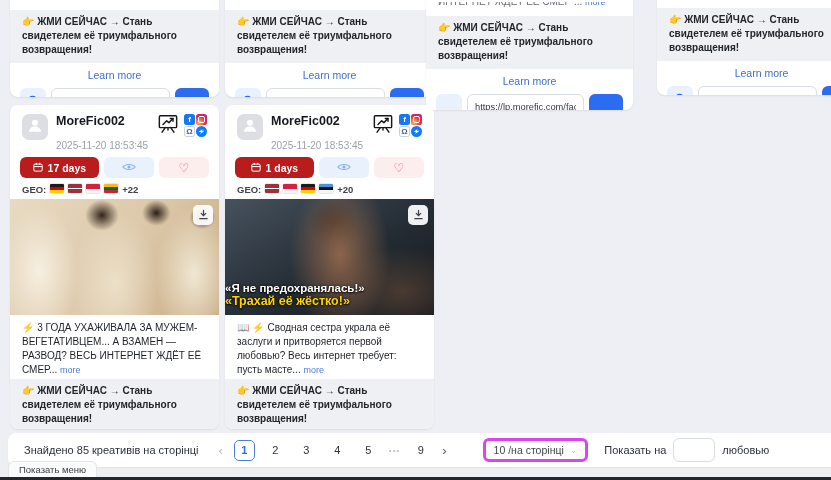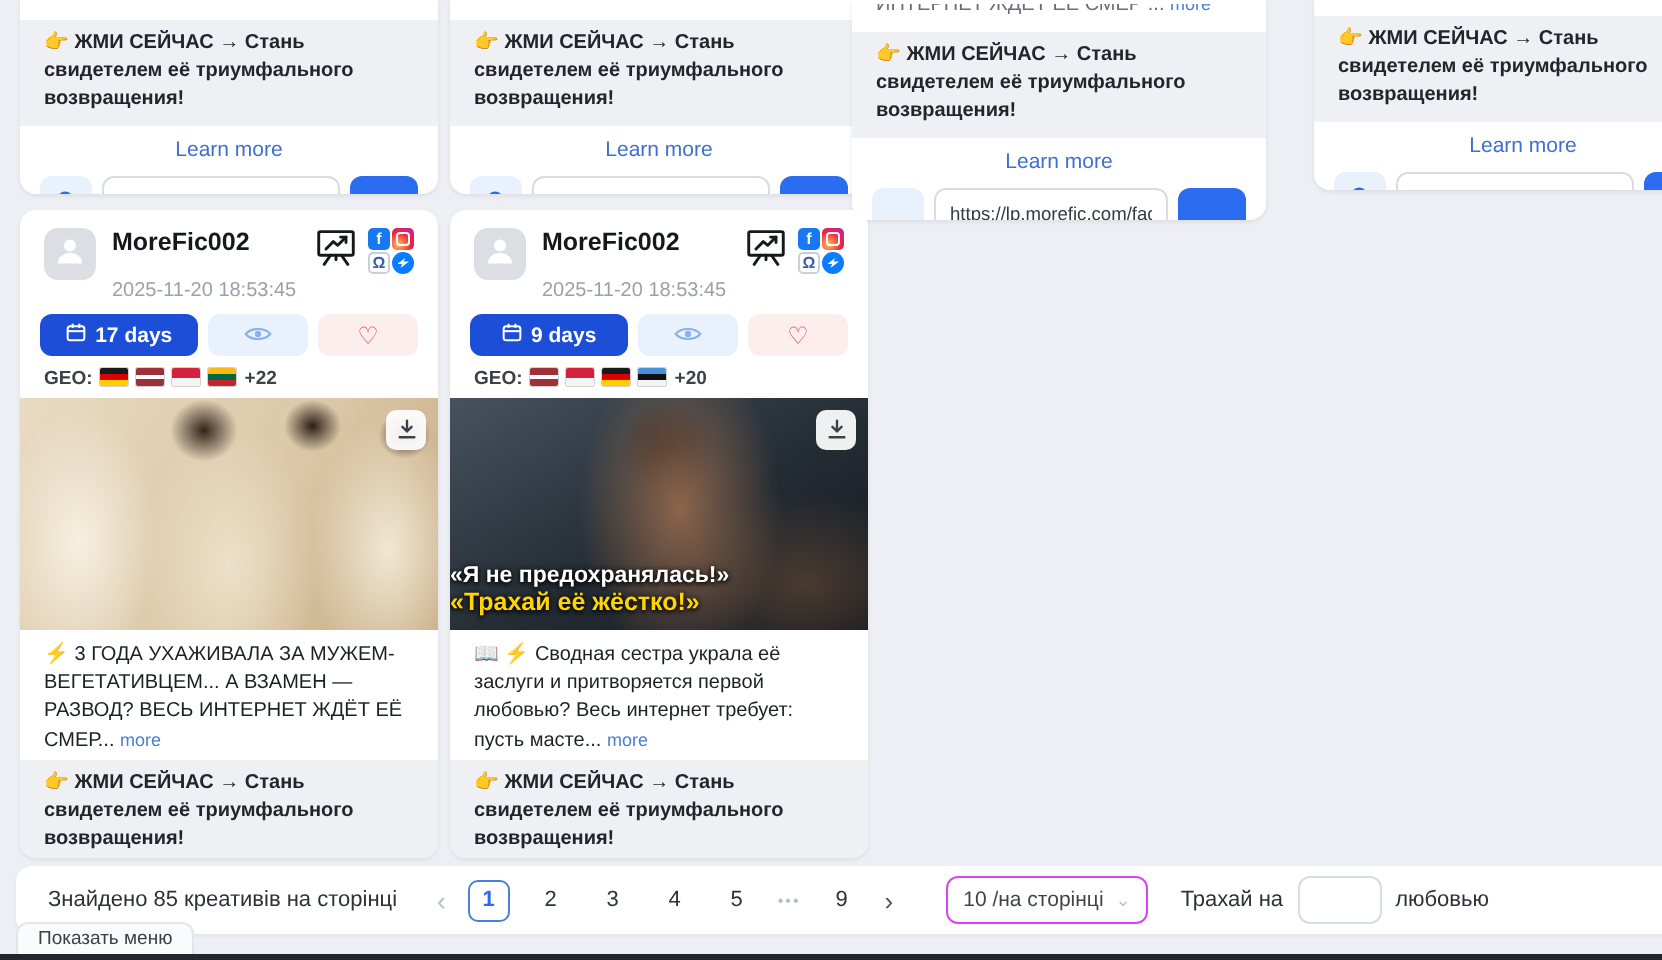--- a/index.html
+++ b/index.html
@@ -46,21 +46,21 @@
   .soc.ig{background:radial-gradient(circle at 30% 75%,#fec053,#f2203e 55%,#b729a8 90%);}
   .soc.ig::after{content:"";width:5px;height:5px;border:1px solid #fff;border-radius:2px;}
   .soc.an{background:#fff;border:1px solid #c9cfd8;color:#3b5ea8;font-size:8px;font-weight:bold;}
   .soc.ms{background:#0a7cff;border-radius:50%;}
   .soc.ms::after{content:"";width:6px;height:5px;background:#fff;
     clip-path:polygon(0 60%,42% 60%,30% 100%,100% 35%,55% 35%,70% 0);}
 
   .btnrow{display:flex;gap:5px;padding:3px 10px 0;}
   .btnrow>button{border:none;border-radius:6px;height:21px;cursor:pointer;
     display:flex;align-items:center;justify-content:center;gap:5px;}
-  .daysbtn{flex:1.75;background:#1d4ed8;color:#fff;font-size:10.5px;font-weight:bold;
+  .daysbtn{flex:1.75;background:#b91c1c;color:#fff;font-size:10.5px;font-weight:bold;
     font-family:"Liberation Sans",sans-serif;}
   .eyebtn{flex:1;background:#e9f1fd;}
   .heartbtn{flex:1;background:#fdeeee;color:#e0535c;font-size:12px;line-height:1;}
 
   .georow{display:flex;gap:4px;padding:6px 12px 4px;
     font-size:9.5px;font-weight:bold;color:#3c4148;}
   .flag{width:14px;height:9px;border-radius:1px;box-shadow:0 0 0 .5px rgba(0,0,0,.18);flex:0 0 14px;}
   .flag.germany{background:linear-gradient(#1a1a1a 33%,#d00 33% 66%,#ffce00 66%);}
   .flag.latvia{background:linear-gradient(#9e3039 40%,#fff 40% 60%,#9e3039 60%);}
   .flag.redwhite{background:linear-gradient(#d4213d 55%,#f4f4f4 55%);}
@@ -96,22 +96,22 @@
   #pagebar{position:absolute;left:8px;top:433px;width:880px;height:34px;background:#fff;
     border-radius:8px;box-shadow:0 1px 2px rgba(25,30,40,.06);display:flex;
     align-items:center;padding:0 16px;gap:8px;font-size:11px;color:#2d3138;}
   .found{margin-right:6px;}
   .pgnav{display:flex;align-items:center;gap:0;}
   .pgchev{color:#b9bec6;font-size:13px;padding:0 6px;cursor:pointer;background:none;border:none;}
   .pgnum{min-width:21px;height:21px;display:flex;align-items:center;justify-content:center;
     margin:0 5px;font-size:11px;color:#2d3138;cursor:pointer;border-radius:5px;}
   .pgnum.active{border:1px solid #4a7fd6;color:#2b6cf0;font-weight:bold;}
   .pgdots{color:#b9bec6;letter-spacing:1px;font-size:8px;margin:0 5px;}
-  .psel{display:flex;align-items:center;gap:6px;border:1px solid #d946ef;border-radius:6px;
-    height:24px;padding:0 8px;font-size:10.5px;color:#40454d;cursor:pointer;margin-left:12px;background:#fff;}
+  .psel{display:flex;align-items:center;gap:6px;border:3px solid #d946ef;border-radius:6px;
+    height:24px;padding:0 8px;font-size:10.5px;color:#40454d;cursor:pointer;margin-left:22px;background:#fff;}
   .psel .caret{color:#b9bec6;font-size:9px;}
   .goto{display:flex;align-items:center;gap:7px;margin-left:8px;}
   .gotoinput{width:42px;height:24px;border:1px solid #d8dce3;border-radius:6px;background:#fff;}
 
   #menutab{position:absolute;left:8px;bottom:3px;height:16px;background:#fafbfc;
     border:1px solid #e2e5ea;border-bottom:none;border-radius:6px 6px 0 0;
     display:flex;align-items:center;padding:0 10px;font-size:9.5px;color:#3c4148;cursor:pointer;}
   #bottombar{position:absolute;left:0;bottom:0;width:831px;height:3px;background:#23262e;}
 </style>
 </head>
@@ -282,21 +282,21 @@
     </div>
   </div>
   <div class="btnrow">
     <button class="daysbtn">
       <span><svg width="10" height="10" viewBox="0 0 12 12" fill="none" stroke="#fff" stroke-width="1.2">
             <rect x="1" y="2.5" width="10" height="8.5" rx="1.5"></rect>
             <line x1="1" y1="5.5" x2="11" y2="5.5"></line>
             <line x1="4" y1="1" x2="4" y2="3.5"></line>
             <line x1="8" y1="1" x2="8" y2="3.5"></line>
           </svg></span>
-      <span>9 days</span>
+      <span>1 days</span>
     </button>
     <button class="eyebtn">
       <span><svg width="14" height="10" viewBox="0 0 16 10" fill="none">
             <path d="M1 5C4 1.2 12 1.2 15 5 12 8.8 4 8.8 1 5Z" stroke="#8ab0ef" stroke-width="1.2"></path>
             <circle cx="8" cy="5" r="1.8" fill="#8ab0ef"></circle>
           </svg></span>
     </button>
     <button class="heartbtn">
         <span>♡</span>
       </button>
@@ -339,21 +339,21 @@
     <span class="pgnum">5</span>
     <span class="pgdots">•••</span>
     <span class="pgnum">9</span>
     <button class="pgchev" style="color:#555;">›</button>
   </div>
   <div class="psel">
     <span>10 /на сторінці</span>
     <span class="caret">⌄</span>
   </div>
   <div class="goto">
-    <span>Трахай на</span>
+    <span>Показать на</span>
     <input class="gotoinput" style="">
     <span>любовью</span>
   </div>
 </div>
 
 <div id="menutab">
   <span>Показать меню</span>
 </div>
 <div id="bottombar"></div>
 

